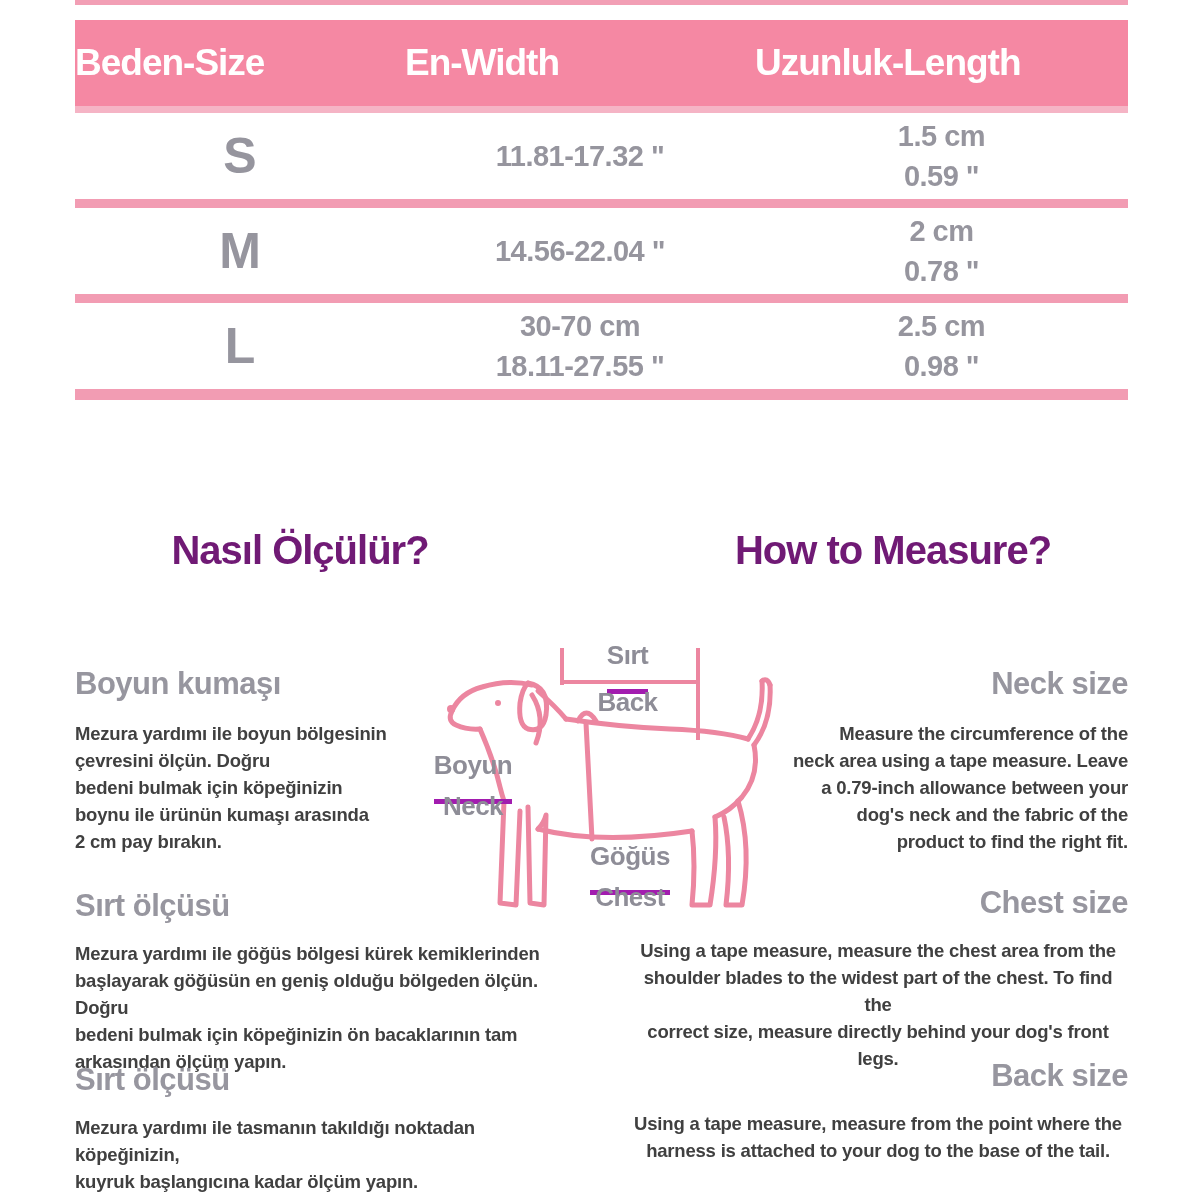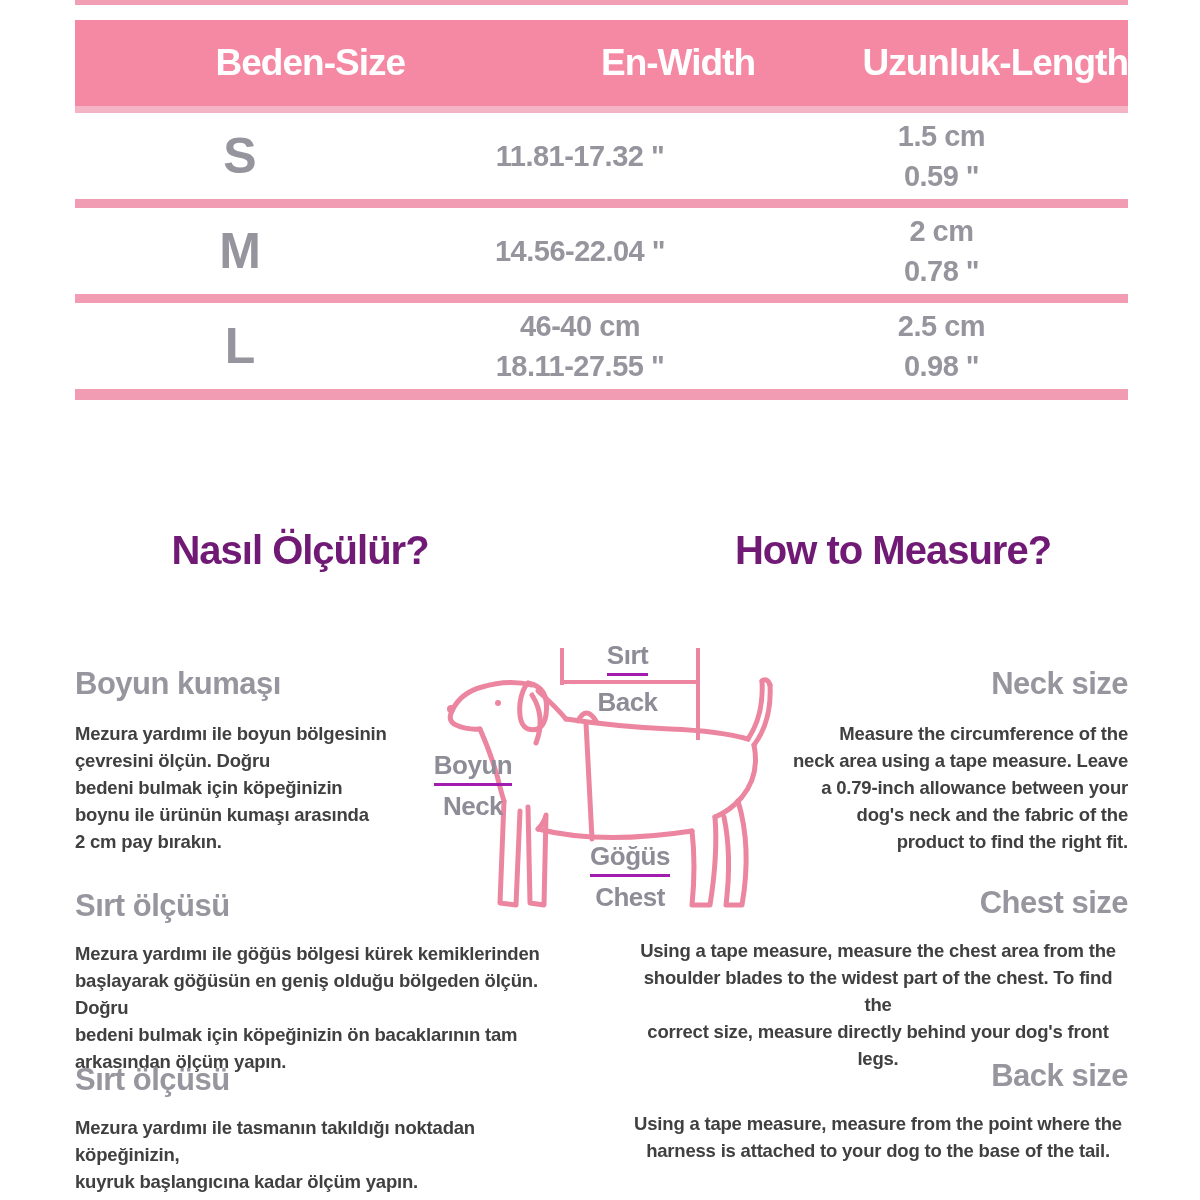--- a/index.html
+++ b/index.html
@@ -7,39 +7,39 @@
        font-family:"Liberation Sans",sans-serif;-webkit-font-smoothing:antialiased;}
   .abs{position:absolute;}
 
   
   .top-strip{left:75px;top:0;width:1053px;height:5px;background:#f29fb5;}
 
   
   .size-table{left:75px;top:20px;width:1053px;}
   .thead{display:grid;grid-template-columns:330px 350px 373px;align-items:center;
          height:86px;background:#f588a3;border-bottom:7px solid #f5b4c5;}
-  .th{color:#ffffff;font-size:37px;font-weight:700;text-align:right;letter-spacing:-1px;}
+  .th{color:#ffffff;font-size:37px;font-weight:700;text-align:left;letter-spacing:-1px;}
   .trow{display:grid;grid-template-columns:330px 350px 373px;align-items:center;height:86px;}
   .size-letter{font-size:50px;font-weight:700;color:#96959e;text-align:center;line-height:1;}
   .cell2{text-align:center;color:#96959e;font-weight:700;font-size:29px;letter-spacing:-0.5px;}
   .cell2 div{line-height:40px;}
   .row-divider{height:9px;background:#f29cb3;}
   .row-divider.thick{height:11px;}
 
   
   .big-title{font-size:40px;font-weight:700;color:#701a75;letter-spacing:-1px;text-align:center;}
   .title-tr{left:75px;top:528px;width:450px;}
   .title-en{left:658px;top:528px;width:470px;}
 
   
   .diagram{left:420px;top:615px;width:380px;height:310px;}
   .diagram svg{position:absolute;left:0;top:0;}
   .dog-label{position:absolute;font-weight:700;color:#8e8d97;font-size:26px;text-align:center;
              letter-spacing:-0.5px;line-height:1.2;}
-  .dog-label.u span{border-bottom:3px solid #a21caf;padding-bottom:3px;}
+  .dog-label.u span{border-bottom:5px solid #a21caf;padding-bottom:19px;}
   .lbl-sirt{left:170px;top:25px;width:75px;}
   .lbl-back{left:165px;top:72px;width:85px;}
   .lbl-boyun{left:5px;top:135px;width:96px;}
   .lbl-neck{left:5px;top:176px;width:96px;}
   .lbl-gogus{left:162px;top:226px;width:96px;}
   .lbl-chest{left:162px;top:267px;width:96px;}
 
   
   .sec-h{font-size:31px;font-weight:700;color:#97969f;letter-spacing:-0.5px;}
   .sec-b{font-size:18.5px;font-weight:700;color:#404040;line-height:27px;
@@ -86,21 +86,21 @@
     <div class="cell2">
       <div>2 cm</div>
       <div>0.78 "</div>
     </div>
   </div>
   <div class="row-divider"></div>
 
   <div class="trow">
     <div class="size-letter">L</div>
     <div class="cell2">
-      <div>46-40 cm</div>
+      <div>30-70 cm</div>
       <div>18.11-27.55 "</div>
     </div>
     <div class="cell2">
       <div>2.5 cm</div>
       <div>0.98 "</div>
     </div>
   </div>
   <div class="row-divider thick"></div>
 </div>
 

